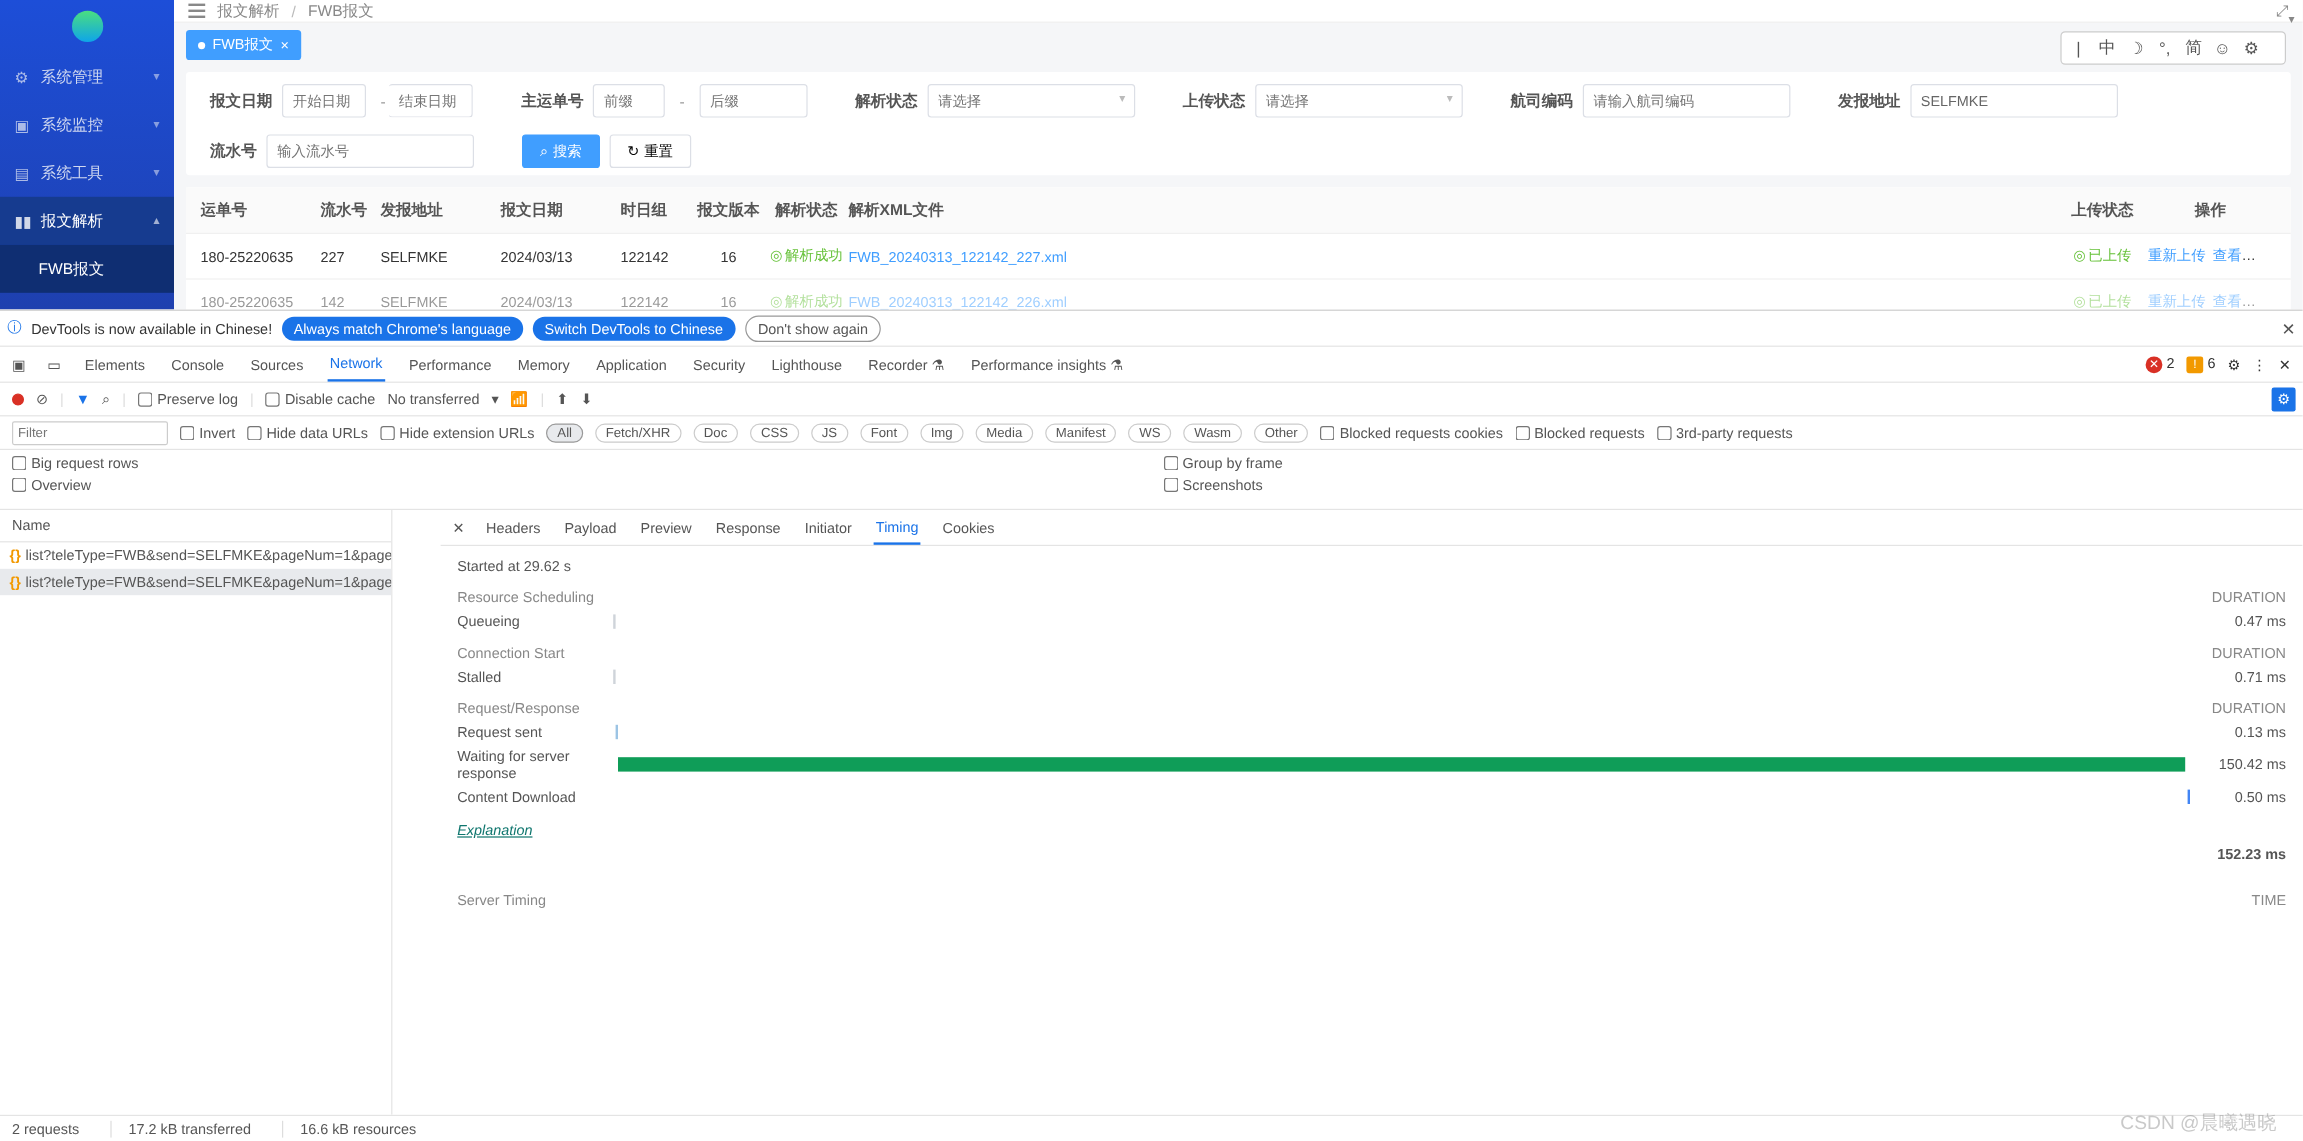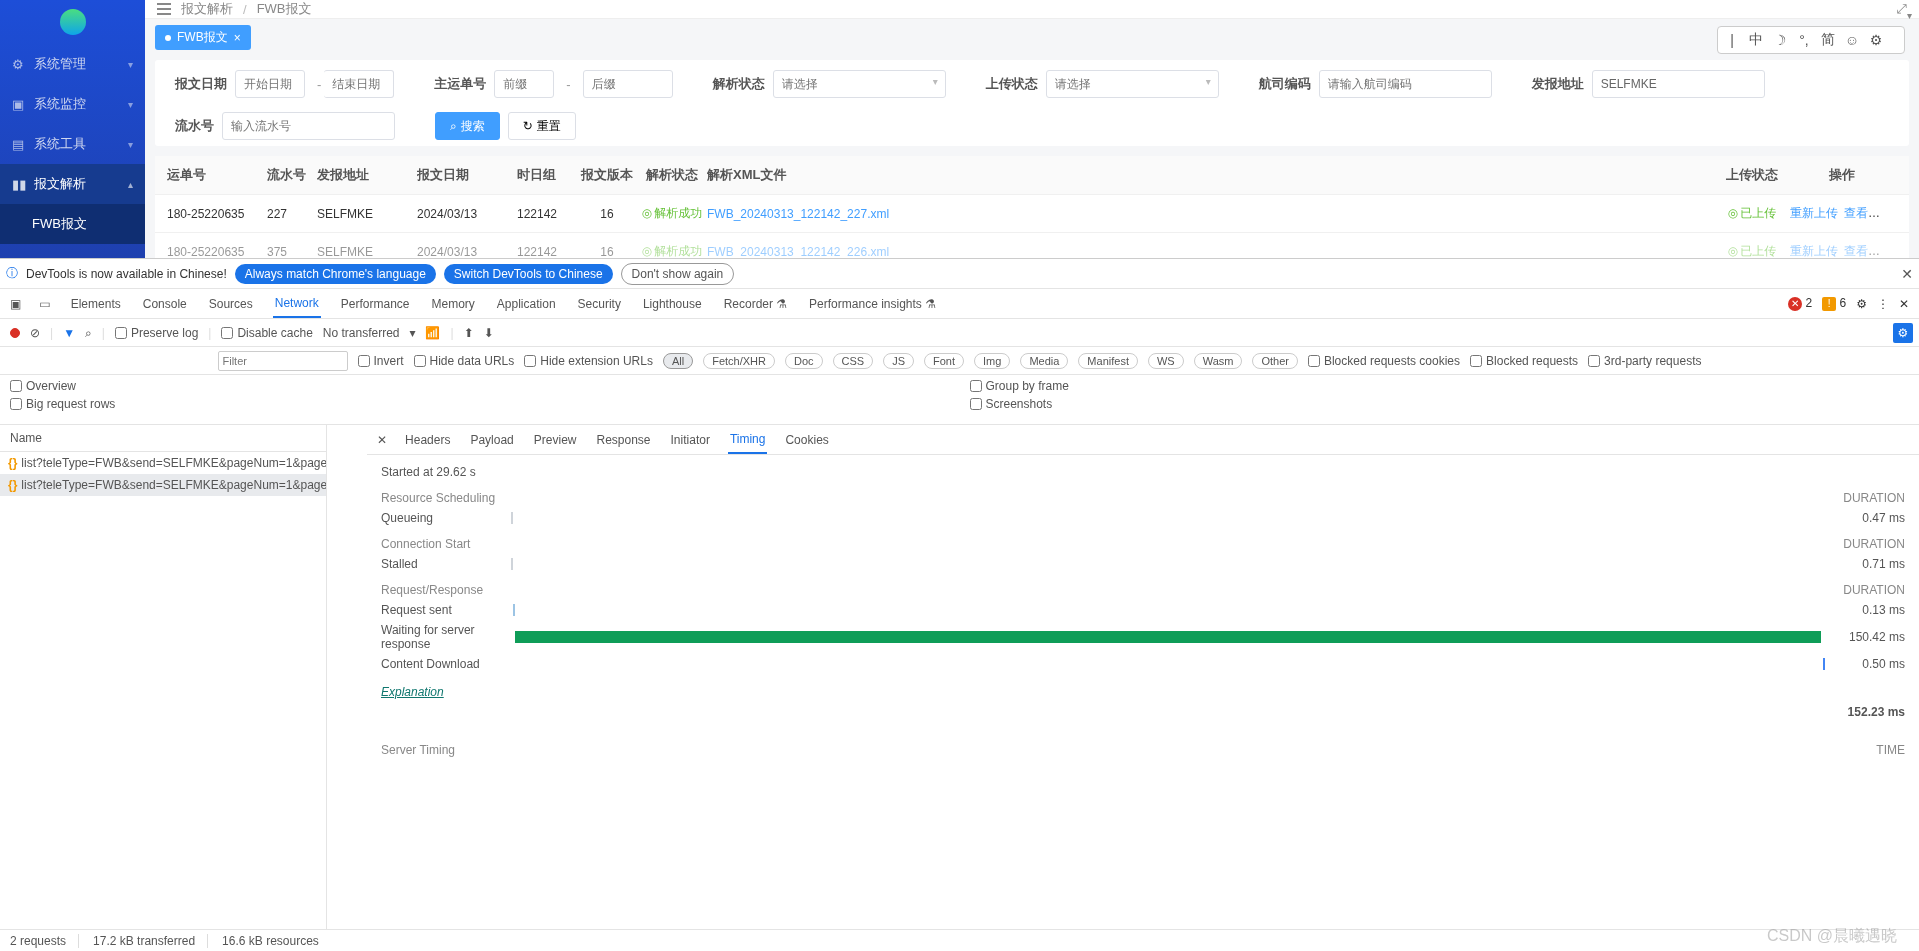--- a/index.html
+++ b/index.html
@@ -78,21 +78,21 @@
 .dt-tabs .tab-item.active { color:#1a73e8; border-bottom:2px solid #1a73e8; }
 .dt-tabs .right { margin-left:auto; display:flex; align-items:center; gap:10px; }
 .err-badge { background:#d93025; color:#fff; width:14px; height:14px; border-radius:50%; display:inline-flex; align-items:center; justify-content:center; font-size:10px; }
 .warn-badge { background:#f29900; color:#fff; width:14px; height:14px; border-radius:2px; display:inline-flex; align-items:center; justify-content:center; font-size:10px; }
 
 .dt-toolbar { height:28px; display:flex; align-items:center; gap:10px; padding:0 10px; border-bottom:1px solid #e4e4e4; color:#555; }
 .dt-toolbar .rec { width:10px;height:10px;border-radius:50%;background:#d93025;border:1px solid #d93025; }
 .dt-toolbar select, .dt-throttle { border:none; font-size:12px; color:#555; }
 .dt-gear { position:absolute; right:6px; background:#1a73e8; color:#fff; width:20px; height:20px; display:flex; align-items:center; justify-content:center; border-radius:2px; font-size:12px; }
 
-.dt-filterbar { height:28px; display:flex; align-items:center; gap:10px; padding:0 10px; border-bottom:1px solid #e4e4e4; color:#555; flex-wrap:nowrap;justify-content:center; }
+.dt-filterbar { height:28px; display:flex; align-items:center; gap:10px; padding:0 10px; border-bottom:1px solid #e4e4e4; color:#555; flex-wrap:nowrap; }
 .dt-filter-input { width:130px; height:20px; border:1px solid #ccc; border-radius:2px; padding:0 4px; font-size:11px; }
 .chip { border:1px solid #ccc; border-radius:10px; padding:1px 8px; font-size:11px; color:#555; cursor:pointer; }
 .chip.active { background:#e8eaed; border-color:#999; }
 
 .dt-opts { height:50px; display:flex; border-bottom:1px solid #e4e4e4; }
 .dt-opts-left, .dt-opts-right { flex:1; padding:4px 10px; display:flex; flex-direction:column; gap:4px; }
 
 .dt-body { flex:1; display:flex; overflow:hidden;gap:40px; }
 .dt-reqlist { width:327px; border-right:1px solid #e4e4e4; display:flex; flex-direction:column; }
 .dt-reqlist .head { padding:6px 10px; border-bottom:1px solid #e4e4e4; color:#555; }
@@ -120,21 +120,21 @@
 .timing .total .sp { flex:1; }
 .timing .total .v { font-weight:600; }
 .server-timing { padding:14px; color:#555; }
 .server-timing .st-title { display:flex; }
 .server-timing .st-title .t { flex:1; color:#888; }
 .server-timing .st-title .r { color:#888; }
 .server-timing .msg { margin-top:10px; color:#555; }
 .server-timing .msg a { color:#1a73e8; text-decoration:underline; }
 
 .dt-status { height:22px; border-top:1px solid #e4e4e4; display:flex; align-items:center; gap:14px; padding:0 10px; color:#555; font-size:12px; }
-.dt-status span { border-right:1px solid #ddd; padding-right:12px; }
+.dt-status span { border-right:1px solid #ddd; padding-right:26px; }
 .dt-status span:last-child { border-right:none; }
 
 .watermark { position:absolute; bottom:4px; right:22px; color:rgba(120,120,120,0.4); font-size:16px; pointer-events:none;text-align:right; }
 
 label.chk { display:inline-flex; align-items:center; gap:4px; font-size:12px; color:#555; }
 input[type=checkbox] { width:12px; height:12px; }
 </style>
 </head>
 <body>
 
@@ -258,21 +258,21 @@
         <div class="col c-bwrq">2024/03/13</div>
         <div class="col c-sjz">122142</div>
         <div class="col c-bwbb">16</div>
         <div class="col c-jxzt"><span class="status-ok">解析成功</span></div>
         <div class="col c-xml"><span class="link">FWB_20240313_122142_227.xml</span></div>
         <div class="col c-sczt"><span class="status-ok">已上传</span></div>
         <div class="col c-cz ops"><a>重新上传</a><a>查看</a><a>解析</a></div>
       </div>
       <div class="trow fade">
         <div class="col c-ydh">180-25220635</div>
-        <div class="col c-lsh">375</div>
+        <div class="col c-lsh">142</div>
         <div class="col c-fbdz">SELFMKE</div>
         <div class="col c-bwrq">2024/03/13</div>
         <div class="col c-sjz">122142</div>
         <div class="col c-bwbb">16</div>
         <div class="col c-jxzt"><span class="status-ok">解析成功</span></div>
         <div class="col c-xml"><span class="link">FWB_20240313_122142_226.xml</span></div>
         <div class="col c-sczt"><span class="status-ok">已上传</span></div>
         <div class="col c-cz ops"><a>重新上传</a><a>查看</a><a>解析</a></div>
       </div>
     </div>
@@ -385,25 +385,25 @@
     <label class="chk">
         <input type="checkbox" style="">
         <span>3rd-party requests</span>
       </label>
   </div>
 
   <div class="dt-opts">
     <div class="dt-opts-left">
       <label class="chk">
           <input type="checkbox" style="">
-          <span>Overview</span>
+          <span>Big request rows</span>
         </label>
       <label class="chk">
           <input type="checkbox" style="">
-          <span>Big request rows</span>
+          <span>Overview</span>
         </label>
     </div>
     <div class="dt-opts-right">
       <label class="chk">
           <input type="checkbox" style="">
           <span>Group by frame</span>
         </label>
       <label class="chk">
           <input type="checkbox" style="">
           <span>Screenshots</span>

